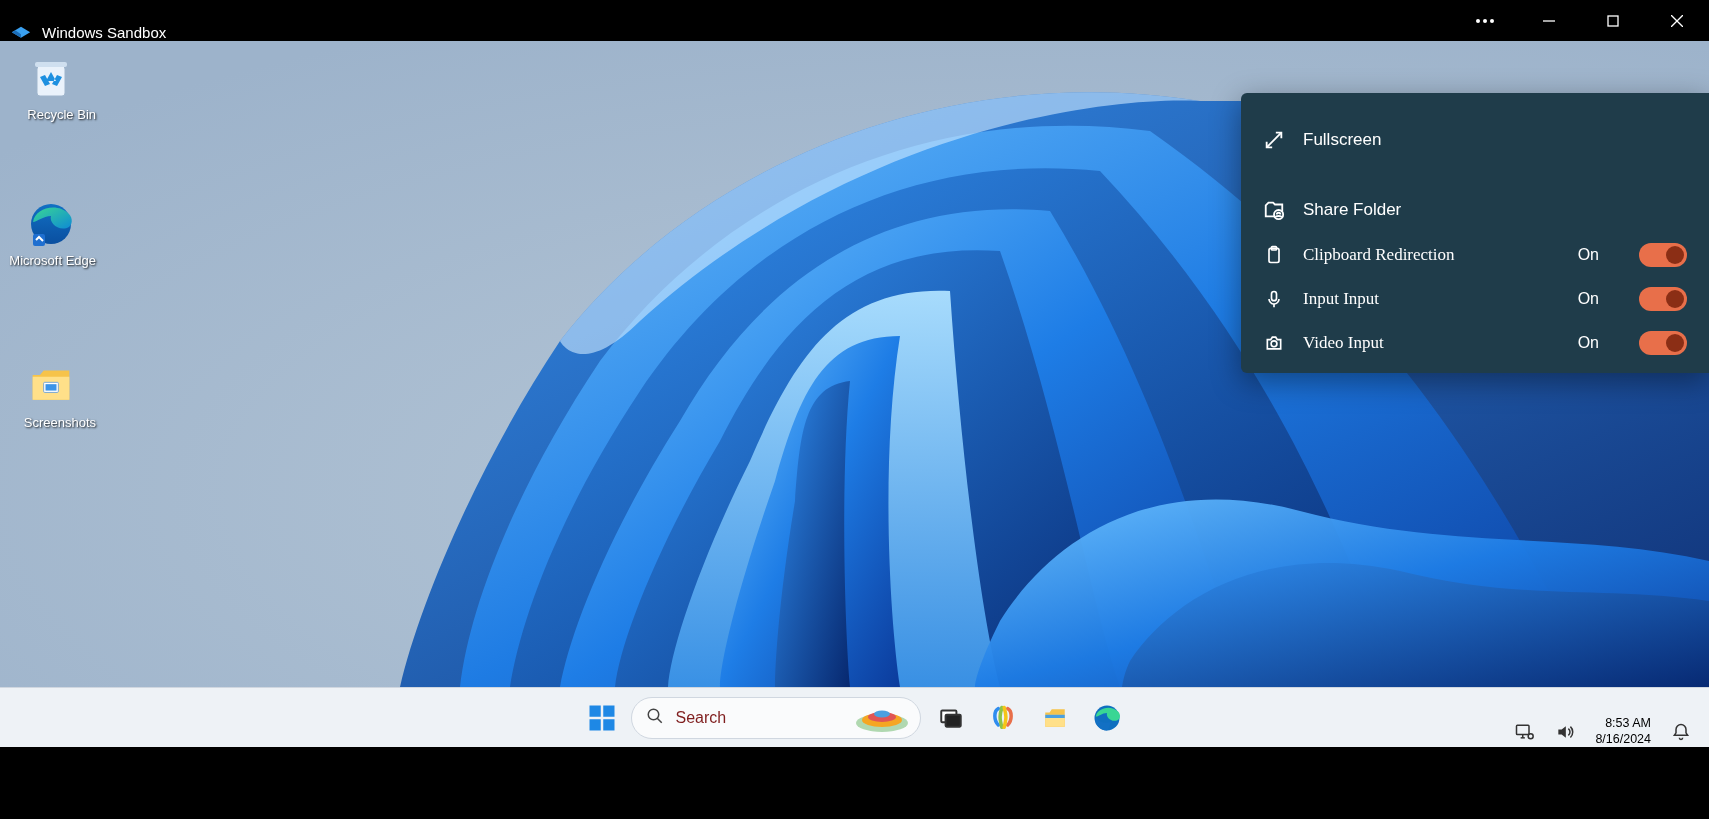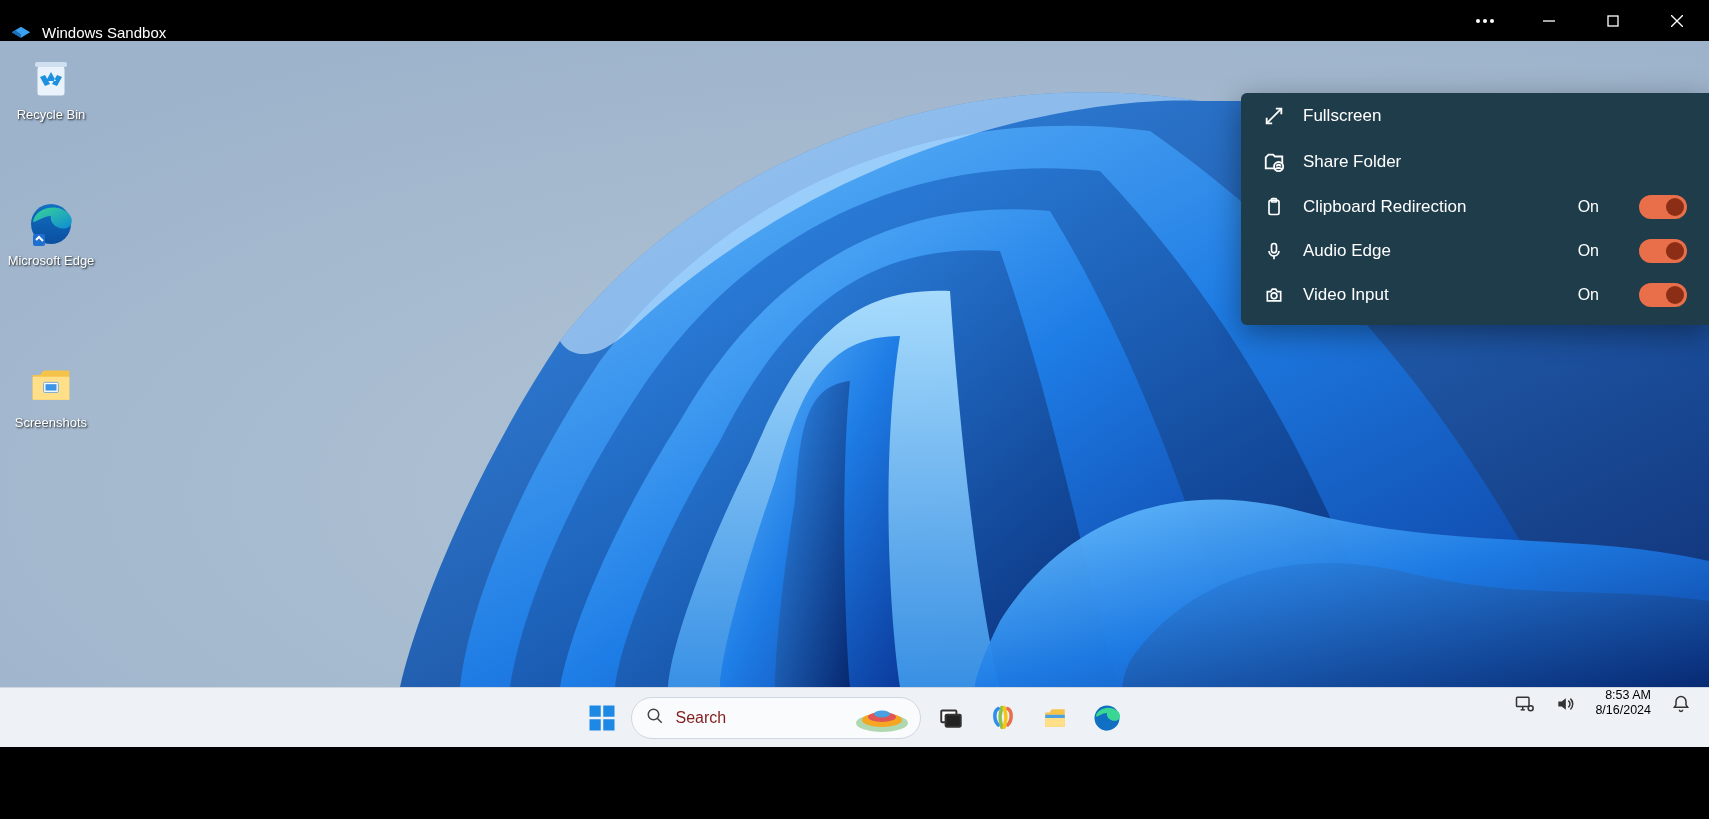--- a/index.html
+++ b/index.html
@@ -18,21 +18,21 @@
 
   
   .desktop {
     position: relative; height: 646px;
     background: linear-gradient(135deg, #bcc9d5 0%, #a8bdd1 35%, #9fb5cc 100%);
     overflow: hidden;
   }
   .bloom-svg { position: absolute; left: 0; top: 0; width: 1709px; height: 646px; pointer-events: none; }
 
   .desktop-icon {
-    position: absolute; width: 90px; text-align: center; cursor: pointer;
+    position: absolute; width: 90px; text-align: right; cursor: pointer;
     color: #fff; text-shadow: 1px 1px 2px rgba(0,0,0,.9);
     font-size: 13px;
   }
   .desktop-icon .icon-img { width: 50px; height: 50px; margin: 0 auto 4px; display:flex; align-items:center; justify-content:center; }
   .desktop-icon .label { line-height: 1.3; }
 
   
   .watermark {
     position: absolute; right: 14px; bottom: 6px; text-align: right; color: #fff;
     font-size: 12.5px; text-shadow: 1px 1px 2px rgba(0,0,0,.6);
@@ -40,28 +40,28 @@
 
   
   .panel {
     position: absolute; top: 52px; right: 0; width: 468px;
     background: #1f3c4a; border-radius: 6px 0 0 6px;
     color: #fff; box-shadow: 0 8px 30px rgba(0,0,0,.4);
     padding-bottom: 8px;
   }
   .panel .row {
     display: flex; align-items: center; padding: 12px 22px;
-    font-size: 17px; gap: 18px;
+    font-size: 17px; gap: 18px; margin-top: 24px;
   }
   .panel .row.clickable { cursor: pointer; }
   .panel .section-label { font-size: 15px; color: #a8bcc7; padding: 10px 22px 4px; }
   .panel .setting-row {
     display: flex; align-items: center; padding: 10px 22px; font-size: 17px; gap: 18px;
   }
-  .panel .setting-row .label { flex: 1; }
+  .panel .setting-row .label { flex: 1; font-family: Liberation Serif, serif; }
   .panel .setting-row .state { font-size: 16px; margin-right: 22px; }
   .toggle {
     width: 48px; height: 24px; border-radius: 12px; background: #e86f4a;
     position: relative; cursor: pointer; flex-shrink: 0;
   }
   .toggle::after {
     content: ""; position: absolute; right: 3px; top: 3px; width: 18px; height: 18px;
     background: #8b2e15; border-radius: 50%;
   }
   .panel .icon-slot { width: 22px; height: 22px; flex-shrink: 0; display:flex; align-items:center; justify-content:center; }
@@ -84,21 +84,21 @@
     gap: 12px; cursor: text; position: relative;
   }
   .search-box .search-text { color: #7f1d1d; font-size: 16px; flex: 1; }
   .search-box .search-art { position: absolute; right: 10px; width: 56px; height: 30px; }
   .taskbar-app {
     width: 44px; height: 44px; display:flex; align-items:center; justify-content:center;
     border-radius: 4px; cursor: pointer;
   }
 
   .systray {
-    position: absolute; right: 10px; display: flex; align-items: flex-start; gap: 4px; height: 60px;
+    position: absolute; right: 10px; display: flex; align-items: flex-end; gap: 4px; height: 60px;
   }
   .systray .tray-item { padding: 6px 8px; display:flex; align-items:center; justify-content:center; cursor: pointer; border-radius: 4px; }
   .systray .clock { text-align: right; font-size: 12.5px; line-height: 1.25; padding: 0 8px; cursor: pointer; }
 
   
   body { transform-origin: top left; }
 </style>
 </head>
 <body>
 
@@ -260,21 +260,21 @@
     </div>
 
     <div class="setting-row">
       <span class="icon-slot">
         <svg width="20" height="22" viewBox="0 0 24 24" fill="none" stroke="#fff" stroke-width="2">
             <rect x="9" y="3" width="6" height="11" rx="3"></rect>
             <path d="M6 12 a6 6 0 0 0 12 0"></path>
             <line x1="12" y1="18" x2="12" y2="22"></line>
           </svg>
       </span>
-      <span class="label">Audio Edge</span>
+      <span class="label">Input Input</span>
       <span class="state">On</span>
       <div class="toggle"></div>
     </div>
 
     <div class="setting-row">
       <span class="icon-slot">
         <svg width="22" height="20" viewBox="0 0 24 24" fill="none" stroke="#fff" stroke-width="2">
             <path d="M4 8 h4 l2 -3 h4 l2 3 h4 v11 h-16 z"></path>
             <circle cx="12" cy="13" r="3.5"></circle>
           </svg>

